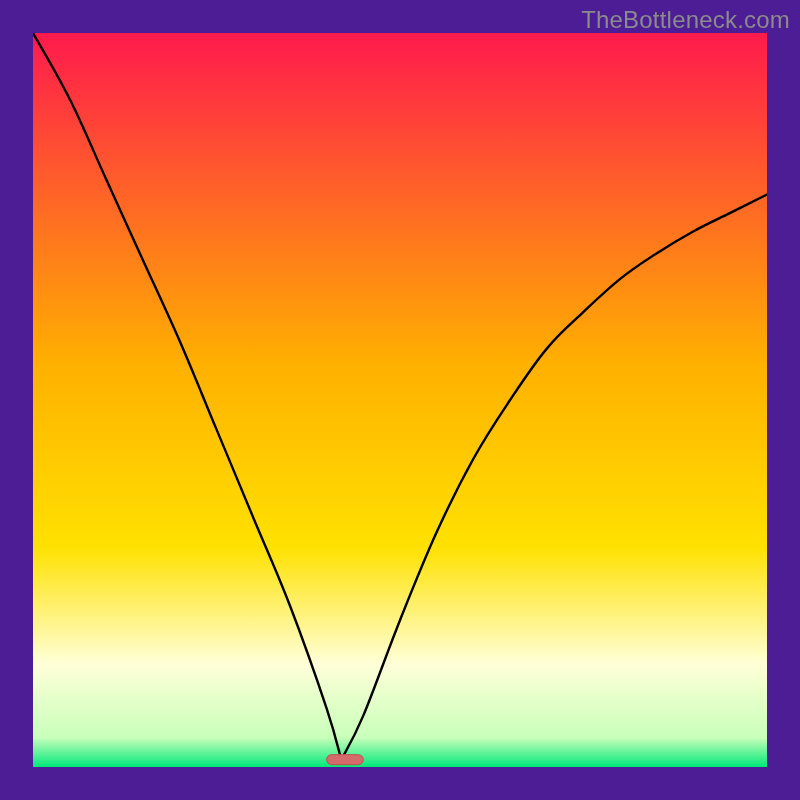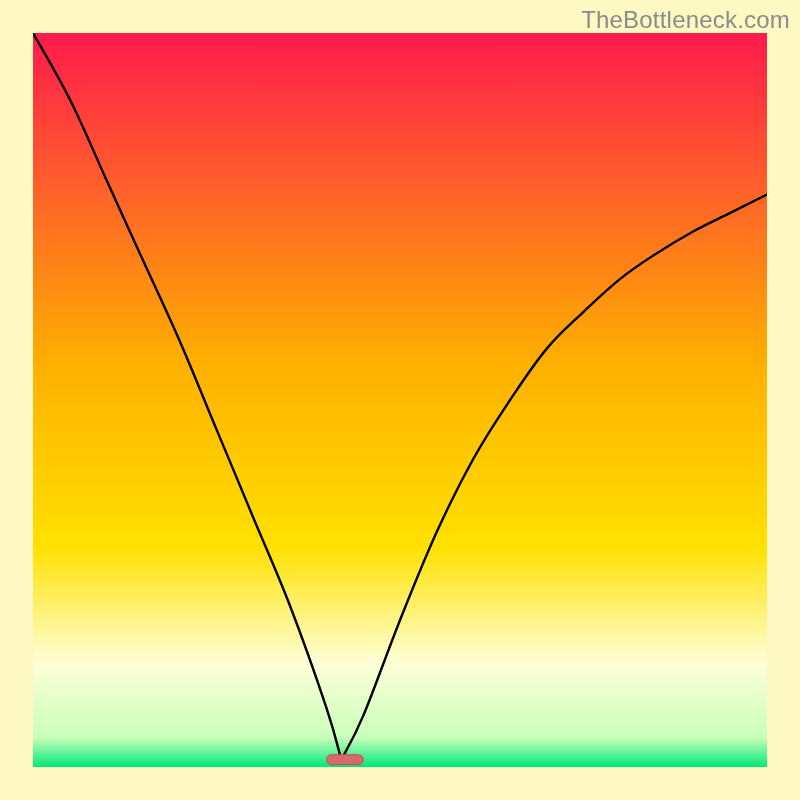--- a/index.html
+++ b/index.html
@@ -8,21 +8,21 @@
     width: 800px;
     height: 800px;
     overflow: hidden;
     background: #000;
     font-family: Arial, Helvetica, sans-serif;
   }
   .frame {
     position: absolute;
     top: 0; left: 0;
     width: 800px; height: 800px;
-    background: #fef9c3;
+    background: #4c1d95;
   }
   .plot {
     position: absolute;
     
     top: 33px;
     left: 33px;
     width: 734px;
     height: 734px;
   }
   .watermark {

